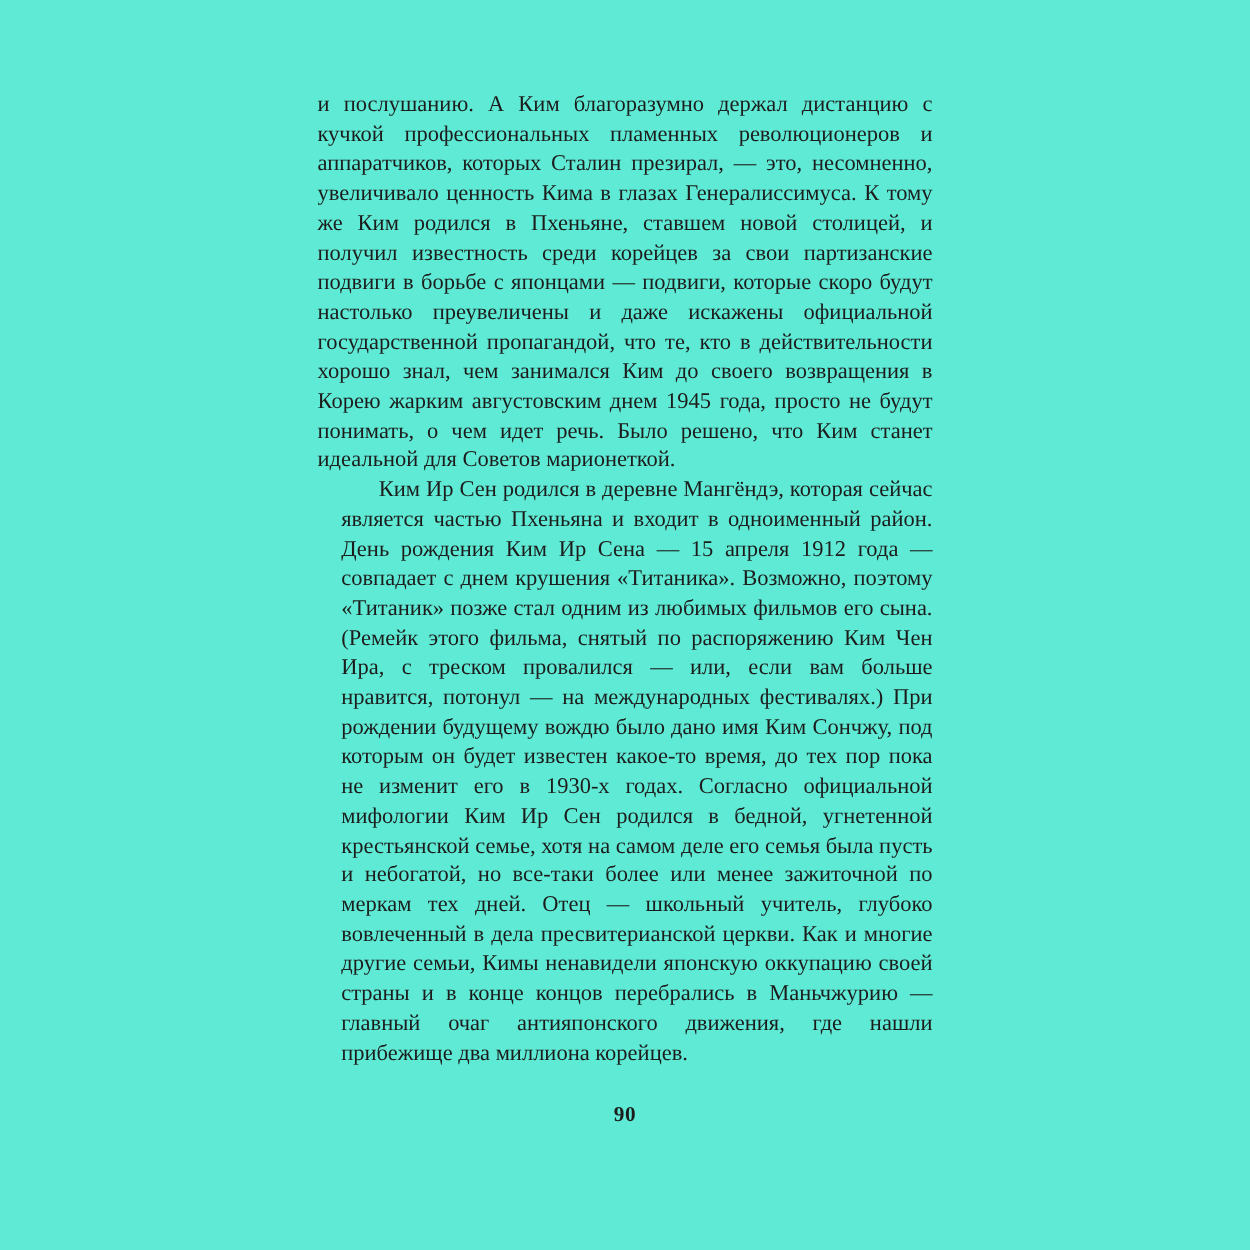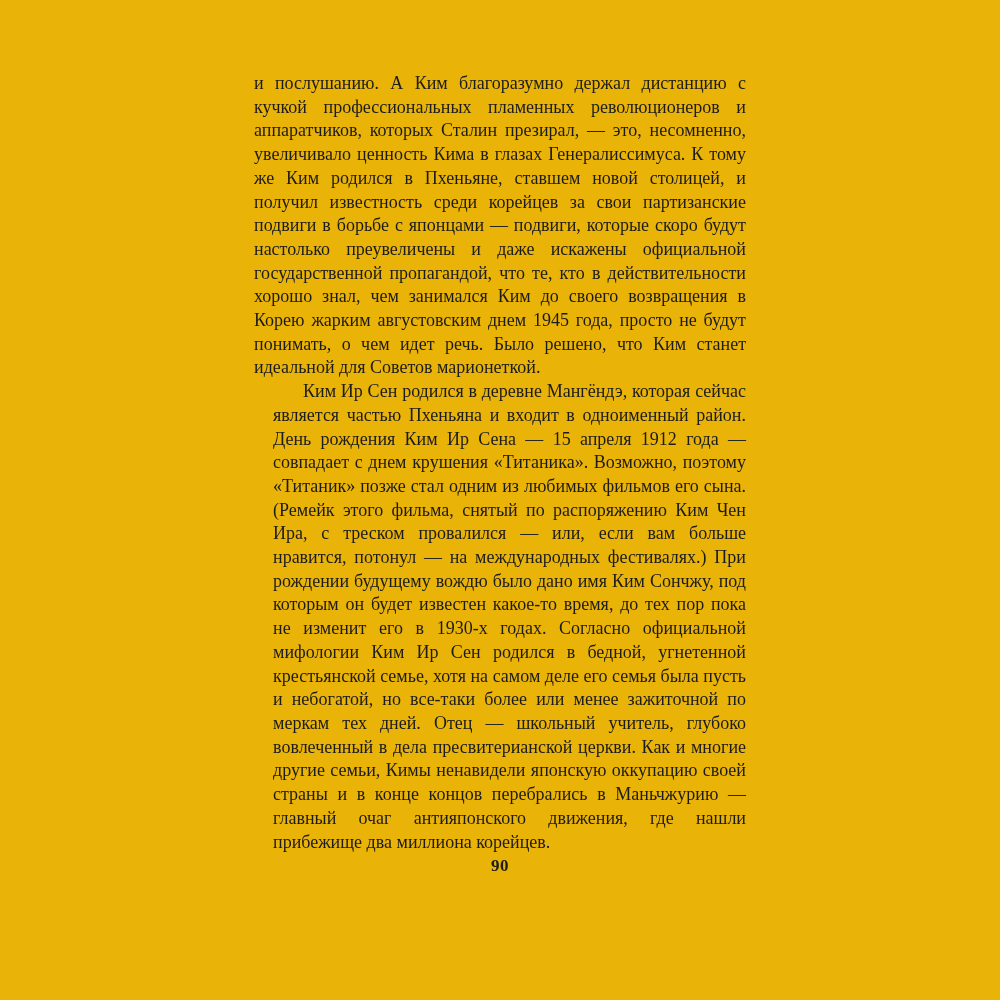--- a/index.html
+++ b/index.html
@@ -4,21 +4,21 @@
 <style>
   html, body {
     margin: 0;
     padding: 0;
     background: #ffffff;
   }
   .page {
     position: relative;
     width: 1000px;
     height: 1000px;
-    background: #eab308;
+    background: #5eead4;
     overflow: hidden;
     font-family: "Liberation Serif", "DejaVu Serif", serif;
     color: #1c1c1c;
   }
   .text-block {
     width: 492px;
     margin: 0 auto;
     padding-top: 72px;
     font-size: 18px;
     line-height: 23.7px;
@@ -27,20 +27,21 @@
     -webkit-hyphens: auto;
   }
   .text-block p {
     margin: 0;
   }
   .text-block p.indent {
     text-indent: 30px;
     margin-left: 19px;
   }
   .page-number {
+    margin-top: 26px;
     text-align: center;
     font-size: 17px;
     font-weight: 700;
     letter-spacing: 0.5px;
   }
 </style>
 </head>
 <body>
 
 <div class="page">

